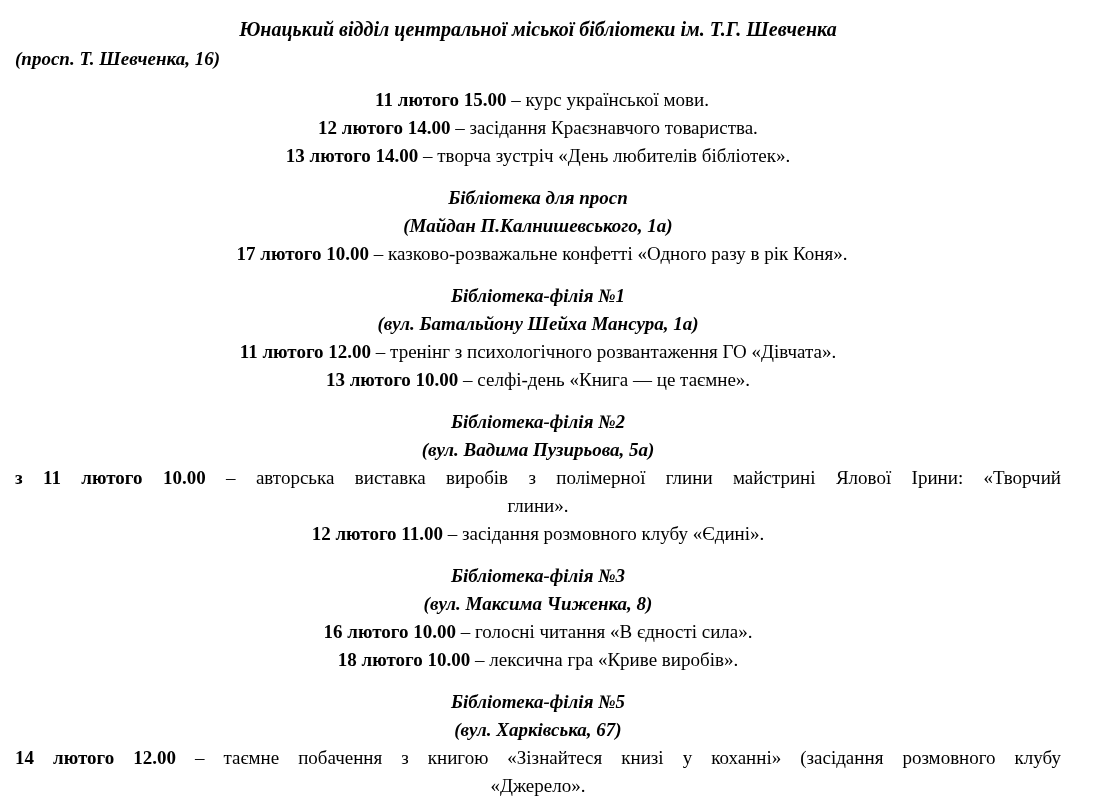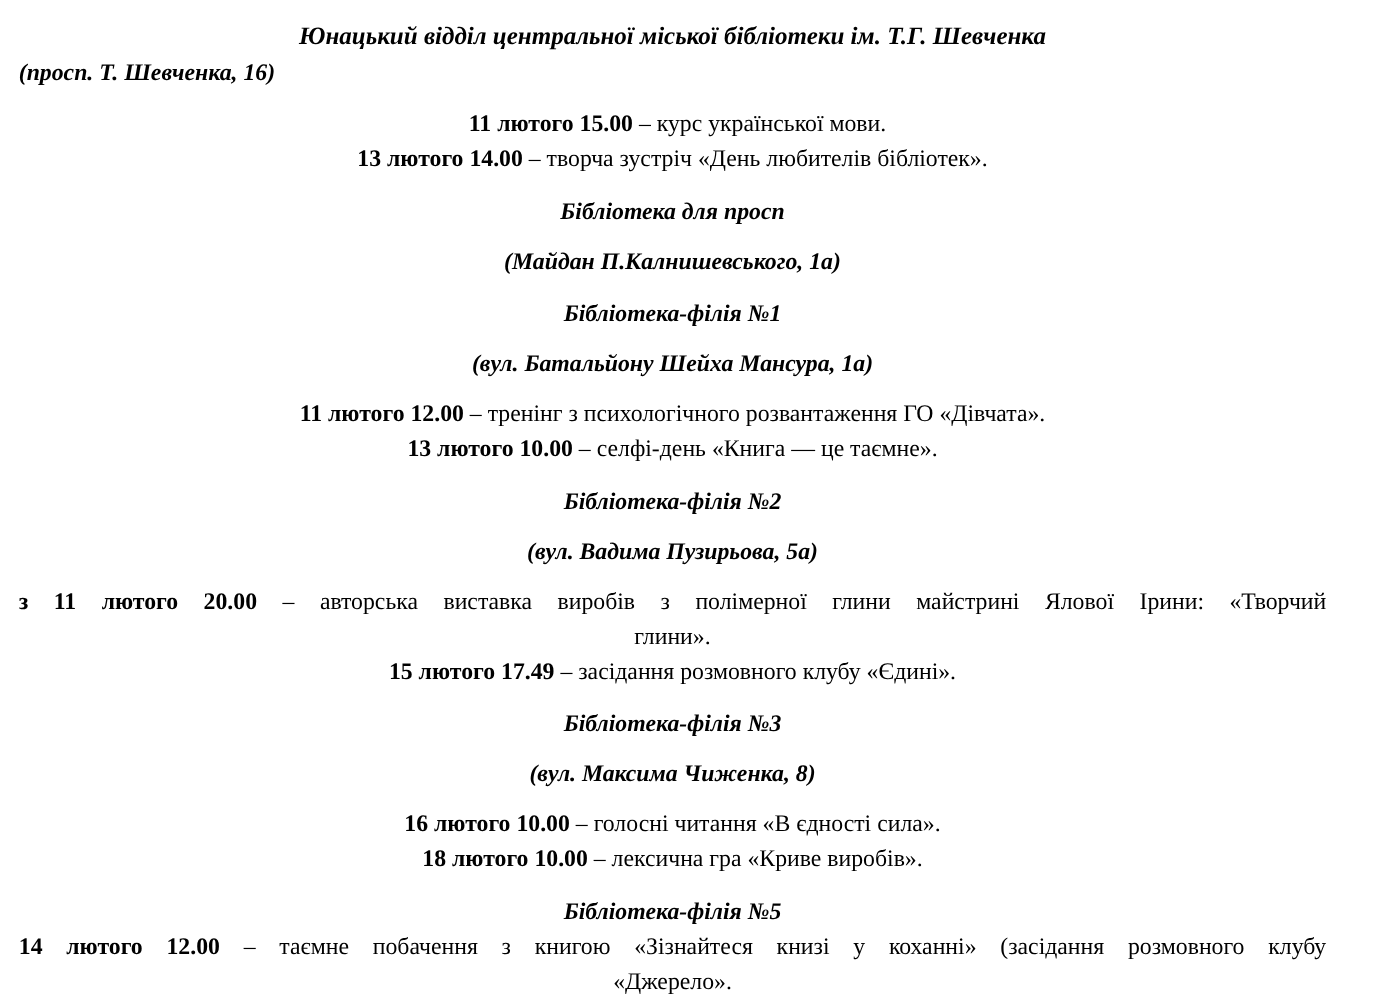--- a/index.html
+++ b/index.html
@@ -53,92 +53,103 @@
     font-size: 19px;
     line-height: 28px;
     margin: 14px 0 0 0;
   }
   .section-address {
     text-align: center;
     font-weight: bold;
     font-style: italic;
     font-size: 19px;
     line-height: 28px;
-    margin: 12px;
+    margin: 0;
   }
 </style>
 </head>
 <body>
 
 <div class="doc">
 
   <p class="title">Юнацький відділ центральної міської бібліотеки ім. Т.Г. Шевченка</p>
 
   <p class="subtitle">(просп. Т. Шевченка, 16)</p>
 
   <div class="events">
       <div>
     <p class="event-line indent"><b class="event-date">11 лютого 15.00</b><span> – </span><span>курс української мови.</span></p>
 
   </div>
       <div>
+    <p class="event-line"><b class="event-date">12 лютого 14.00</b><span> – </span><span>засідання Краєзнавчого товариства.</span></p>
+
+  </div>
+      <div>
     <p class="event-line"><b class="event-date">13 лютого 14.00</b><span> – </span><span>творча зустріч «День любителів бібліотек».</span></p>
 
   </div>
     </div>
 
   <div>
       <div class="section">
     <p class="section-heading">Бібліотека для просп</p>
     <p class="section-address">(Майдан П.Калнишевського, 1а)</p>
+    <div>
+          <div>
+    <p class="event-line indent"><b class="event-date">17 лютого 10.00</b><span> – </span><span>казково-розважальне конфетті «Одного разу в рік Коня».</span></p>
+
+  </div>
+        </div>
   </div>
       <div class="section">
     <p class="section-heading">Бібліотека-філія №1</p>
     <p class="section-address">(вул. Батальйону Шейха Мансура, 1а)</p>
     <div>
           <div>
     <p class="event-line"><b class="event-date">11 лютого 12.00</b><span> – </span><span>тренінг з психологічного розвантаження ГО «Дівчата».</span></p>
 
   </div>
           <div>
     <p class="event-line"><b class="event-date">13 лютого 10.00</b><span> – </span><span>селфі-день «Книга — це таємне».</span></p>
 
   </div>
         </div>
   </div>
       <div class="section">
     <p class="section-heading">Бібліотека-філія №2</p>
     <p class="section-address">(вул. Вадима Пузирьова, 5а)</p>
     <div>
           <div>
-    <p class="event-line jline"><b class="event-date">з 11 лютого 20.00</b><span> – </span><span>авторська виставка виробів з полімерної глини майстрині Ялової Ірини: «Творчий</span></p>
+    <p class="event-line jline"><b class="event-date">з 11 лютого 10.00</b><span> – </span><span>авторська виставка виробів з полімерної глини майстрині Ялової Ірини: «Творчий</span></p>
     <p class="event-line">глини».</p>
   </div>
           <div>
-    <p class="event-line"><b class="event-date">15 лютого 17.49</b><span> – </span><span>засідання розмовного клубу «Єдині».</span></p>
+    <p class="event-line"><b class="event-date">12 лютого 11.00</b><span> – </span><span>засідання розмовного клубу «Єдині».</span></p>
 
   </div>
         </div>
   </div>
       <div class="section">
     <p class="section-heading">Бібліотека-філія №3</p>
     <p class="section-address">(вул. Максима Чиженка, 8)</p>
     <div>
           <div>
     <p class="event-line"><b class="event-date">16 лютого 10.00</b><span> – </span><span>голосні читання «В єдності сила».</span></p>
 
   </div>
           <div>
     <p class="event-line"><b class="event-date">18 лютого 10.00</b><span> – </span><span>лексична гра «Криве виробів».</span></p>
 
   </div>
         </div>
   </div>
       <div class="section">
     <p class="section-heading">Бібліотека-філія №5</p>
+    <p class="section-address">(вул. Харківська, 67)</p>
     <div>
           <div>
     <p class="event-line jline"><b class="event-date">14 лютого 12.00</b><span> – </span><span>таємне побачення з книгою «Зізнайтеся книзі у коханні» (засідання розмовного клубу</span></p>
     <p class="event-line">«Джерело».</p>
   </div>
         </div>
   </div>
     </div>
 
 </div>

